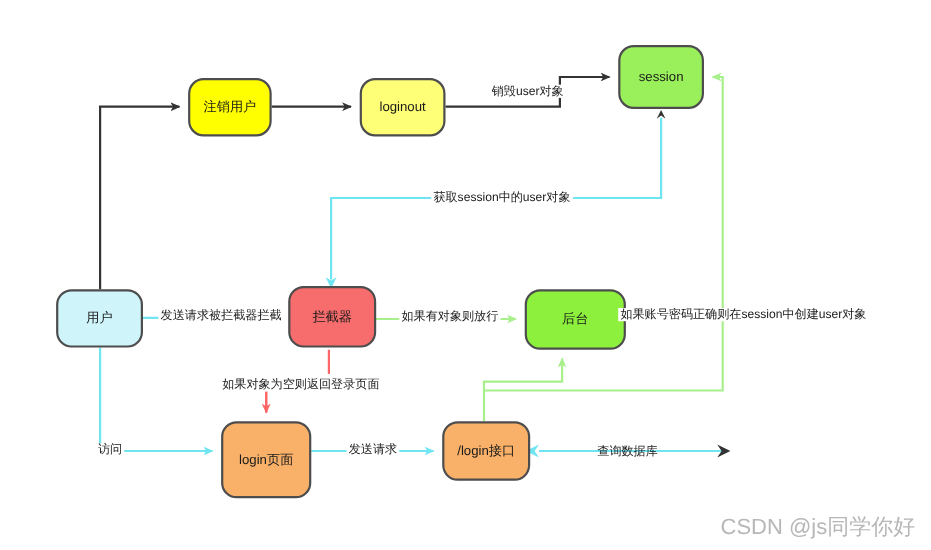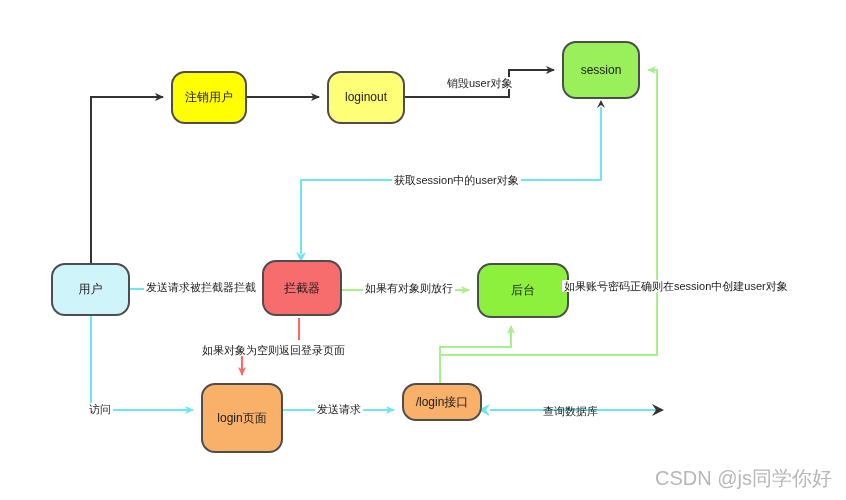--- a/index.html
+++ b/index.html
@@ -133,21 +133,21 @@
   </div>
 
   <div class="node" style="left:477px; top:263px; width:92px; height:55px; background:#8CF03C;">
     <span>后台</span>
   </div>
 
   <div class="node" style="left:201px; top:383px; width:82px; height:70px; background:#F9B169;">
     <span>login页面</span>
   </div>
 
-  <div class="node" style="left:402px; top:383px; width:80px; height:38px; background:#F9B169;">
+  <div class="node" style="left:402px; top:383px; width:80px; height:54px; background:#F9B169;">
     <span>/login接口</span>
   </div>
 
 
   <div class="edge-label" style="left:445px; top:77px;">销毁user对象</div>
 
   <div class="edge-label" style="left:392px; top:174px;">获取session中的user对象</div>
 
   <div class="edge-label" style="left:144px; top:281px;">发送请求被拦截器拦截</div>
 

